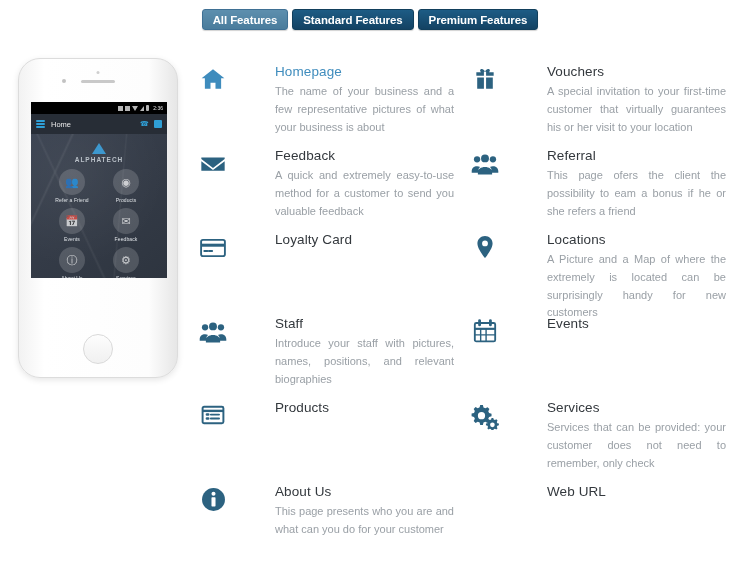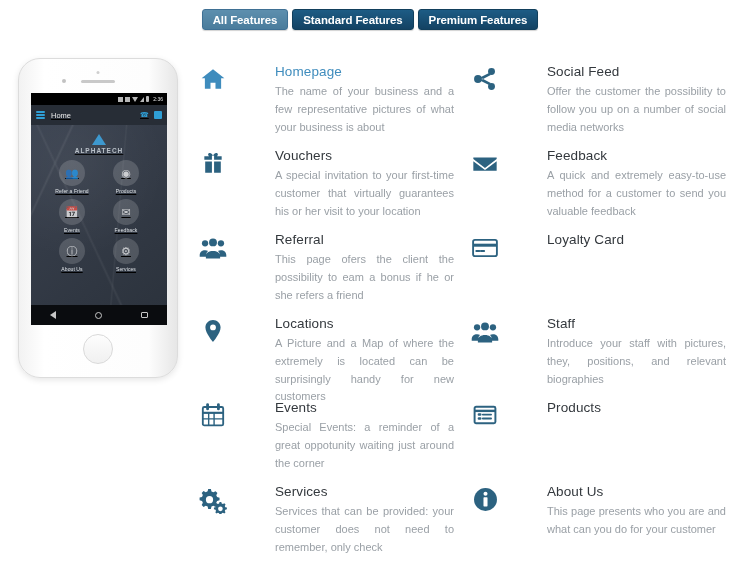--- a/index.html
+++ b/index.html
@@ -91,27 +91,26 @@
     top: 12px;
     left: 50%;
     transform: translateX(-50%);
     width: 3px;
     height: 3px;
     border-radius: 50%;
     background: #cfcfcf;
   }
   .phone-screen {
     position: absolute;
-    top: 34px;
+    top: 43px;
     left: 12px;
     width: 136px;
-    height: 232px;
+    height: 176px;
     background: #2f3640;
     overflow: hidden;
-    text-decoration: underline;
   }
   .statusbar {
     height: 12px;
     background: #000000;
     display: flex;
     align-items: center;
     justify-content: flex-end;
     padding-right: 4px;
     gap: 2px;
   }
@@ -360,34 +359,20 @@
         <svg width="26" height="26" viewBox="0 0 24 24" fill="currentColor">
             <path d="M12 3 1.5 11.2h3V21h5.2v-5.6h4.6V21h5.2v-9.8h3L12 3z"></path>
           </svg>
       </div>
       <div class="f-text">
         <div class="f-title">Homepage</div>
         <div class="f-desc">The name of your business and a few representative pictures of what your business is about</div>
       </div>
     </div>
 
-    <div class="feature">
-      <div class="f-icon">
-        <svg width="26" height="26" viewBox="0 0 24 24" fill="currentColor">
-            <circle cx="18" cy="5" r="3.2"></circle>
-            <circle cx="18" cy="19" r="3.2"></circle>
-            <circle cx="5.5" cy="12" r="3.6"></circle>
-            <path d="M7.8 10.4l8.4-4.2 1.1 2.2-8.4 4.2zM7.8 13.6l8.4 4.2 1.1-2.2-8.4-4.2z"></path>
-          </svg>
-      </div>
-      <div class="f-text">
-        <div class="f-title">Social Feed</div>
-        <div class="f-desc">Offer the customer the possibility to follow you up on a number of social media networks</div>
-      </div>
-    </div>
 
     <div class="feature">
       <div class="f-icon">
         <svg width="26" height="26" viewBox="0 0 24 24" fill="currentColor">
             <path d="M12 5.2c-.9-1.9-2.2-2.9-3.5-2.4-1.3.5-1.4 2-.2 2.9H4v3.4h7V5.2zm1 0v3.9h7V5.7h-4.3c1.2-.9 1.1-2.4-.2-2.9-1.3-.5-2.6.5-3.5 2.4zM4.8 10.5V21h6.2V10.5H4.8zm8.2 0V21h6.2V10.5H13z"></path>
           </svg>
       </div>
       <div class="f-text">
         <div class="f-title">Vouchers</div>
         <div class="f-desc">A special invitation to your first-time customer that virtually guarantees his or her visit to your location</div>
@@ -450,36 +435,35 @@
       <div class="f-icon">
         <svg width="28" height="28" viewBox="0 0 24 24" fill="currentColor">
             <circle cx="5.2" cy="8" r="2.7"></circle>
             <circle cx="18.8" cy="8" r="2.7"></circle>
             <circle cx="12" cy="7.2" r="3.4"></circle>
             <path d="M.6 18.2c0-2.6 2-4.3 4.6-4.3 1 0 1.9.25 2.6.7-1 .9-1.6 2.1-1.6 3.6v1.4H.6v-1.4zM17.8 19.6v-1.4c0-1.5-.6-2.7-1.6-3.6.7-.45 1.6-.7 2.6-.7 2.6 0 4.6 1.7 4.6 4.3v1.4h-5.6zM5.9 20.9v-1.8c0-2.7 2.5-4.5 6.1-4.5s6.1 1.8 6.1 4.5v1.8H5.9z"></path>
           </svg>
       </div>
       <div class="f-text">
         <div class="f-title">Staff</div>
-        <div class="f-desc">Introduce your staff with pictures, they, positions, and relevant biographies</div>
+        <div class="f-desc">Introduce your staff with pictures, names, positions, and relevant biographies</div>
       </div>
     </div>
 
     <div class="feature">
       <div class="f-icon">
         <svg width="26" height="26" viewBox="0 0 24 24" fill="none" stroke="currentColor" stroke-width="1.7">
             <rect x="2.6" y="4.6" width="18.8" height="17" rx="1.4"></rect>
             <path d="M2.6 10h18.8" stroke-width="2"></path>
             <path d="M7 2.4v4M17 2.4v4" stroke-width="2.6" stroke-linecap="round"></path>
             <path d="M8 10v11.6M13 10v11.6M2.6 15.6h18.8" stroke-width="1.3"></path>
           </svg>
       </div>
       <div class="f-text">
         <div class="f-title">Events</div>
-        <div class="f-desc">Special Events: a reminder of a great oppotunity waiting just around the corner</div>
       </div>
     </div>
 
     <div class="feature">
       <div class="f-icon">
         <svg width="26" height="26" viewBox="0 0 24 24" fill="none" stroke="currentColor" stroke-width="1.8">
             <rect x="2.4" y="4.4" width="19.2" height="15.2" rx="1.4"></rect>
             <path d="M2.4 8.2h19.2" stroke-width="2.2"></path>
             <path d="M6.4 11.6h1.2M6.4 15.2h1.2" stroke-width="2.4" stroke-linecap="round"></path>
             <path d="M10 11.6h7.6M10 15.2h7.6" stroke-width="1.7" stroke-linecap="round"></path>

